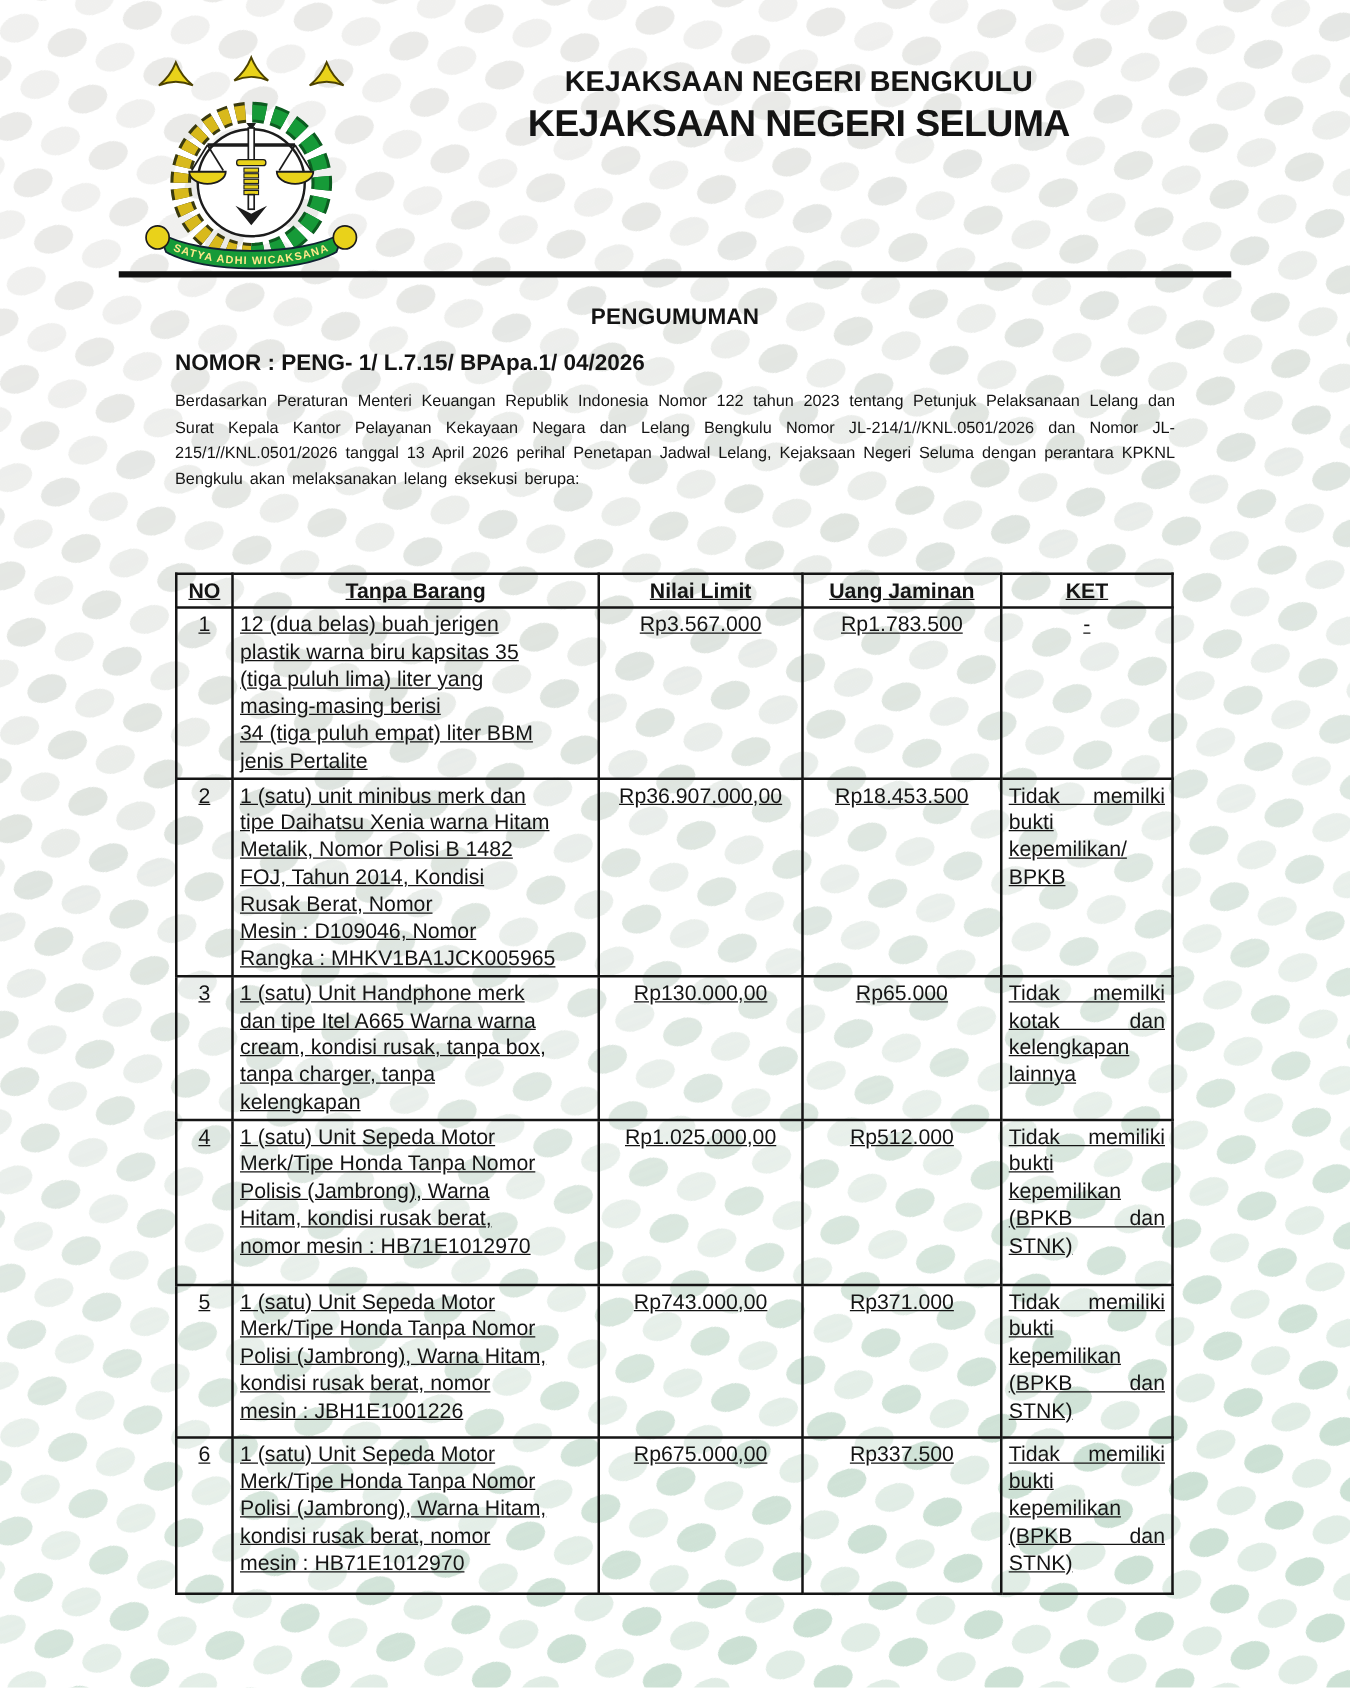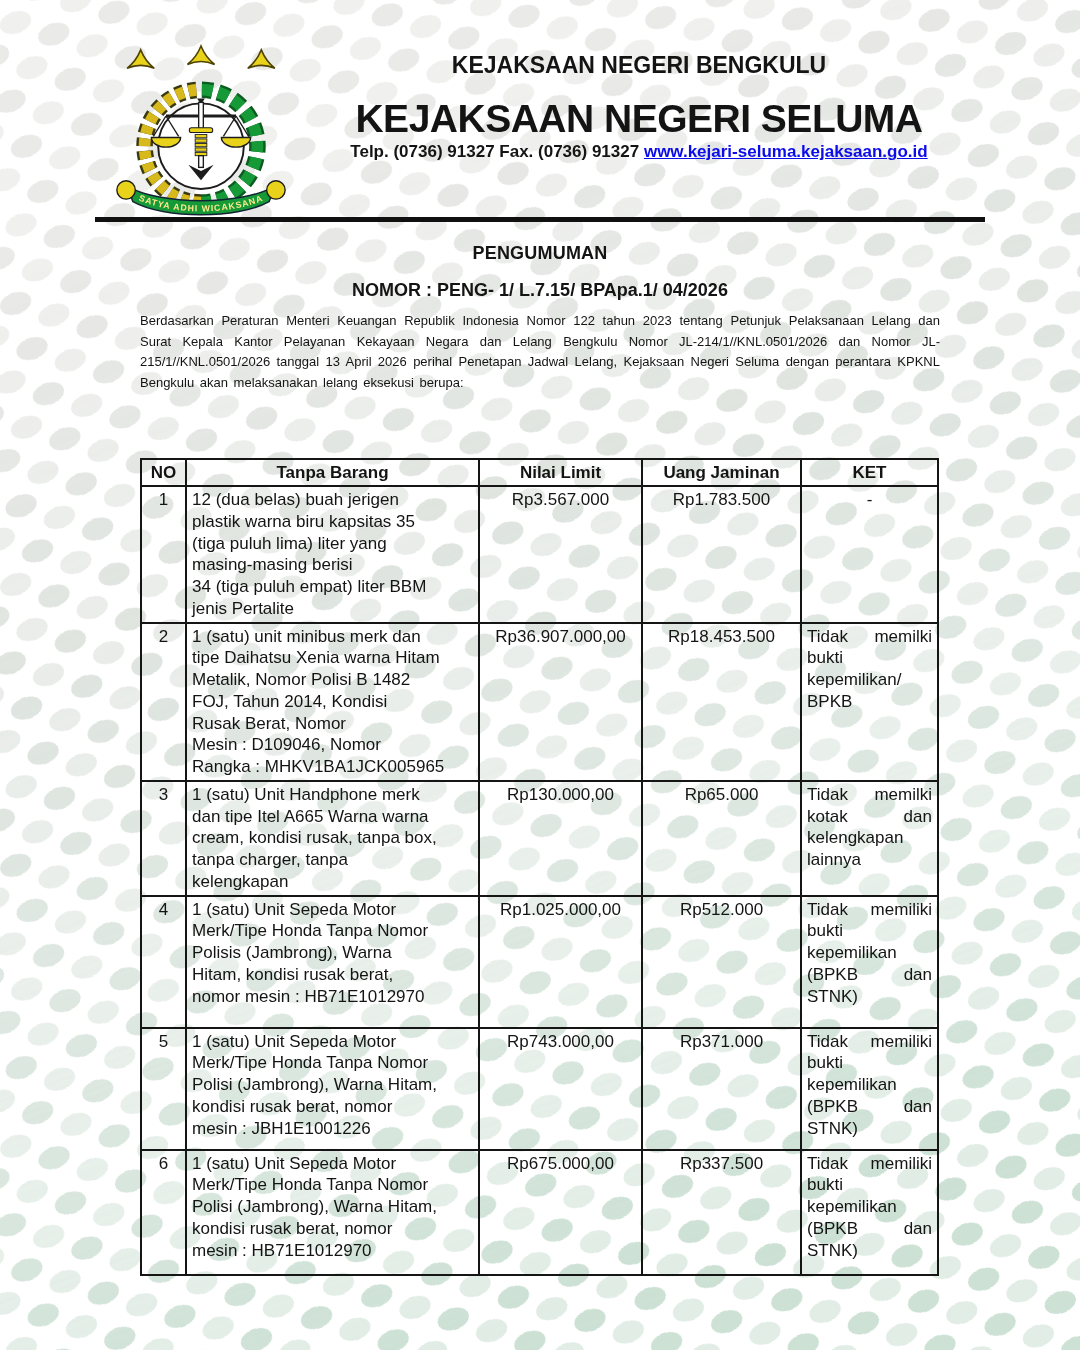--- a/index.html
+++ b/index.html
@@ -33,37 +33,37 @@
             mask-image:linear-gradient(180deg,transparent 22%,rgba(0,0,0,.45) 55%,#000 78%);
   }
   .content{position:relative;z-index:1;}
 
   
   .letterhead{position:absolute;left:95px;top:44px;width:890px;display:flex;}
   .logo-box{width:212px;height:180px;flex:0 0 auto;}
   .head-text{flex:1 1 auto;text-align:center;padding-top:6px;padding-right:14px;}
   .ht1{font-size:27px;font-weight:bold;letter-spacing:.2px;line-height:1.15;}
   .ht2{font-size:23px;font-weight:bold;line-height:1.2;margin-top:2px;}
-  .ht3{font-size:39px;font-weight:bold;letter-spacing:-.5px;line-height:1.1;margin-top:18px;white-space:nowrap;}
+  .ht3{font-size:30px;font-weight:bold;letter-spacing:-.5px;line-height:1.1;margin-top:3px;white-space:nowrap;}
   .ht-addr{font-size:17px;margin-top:6px;line-height:1.25;}
   .ht-tel{font-size:17px;font-weight:bold;margin-top:2px;}
   .ht-tel a{color:var(--link,#0b0beb);text-decoration:underline;}
   .rule{position:absolute;left:95px;top:217px;width:890px;height:5px;background:#101010;}
 
   
   .title{position:absolute;left:140px;top:243px;width:800px;text-align:center;
          font-size:18px;font-weight:bold;letter-spacing:.2px;}
-  .nomor{position:absolute;left:140px;top:280px;width:800px;text-align:center;
+  .nomor{position:absolute;left:140px;top:280px;width:800px;
          font-size:18px;font-weight:bold;}
   .para{position:absolute;left:140px;top:311px;width:800px;
         font-size:13px;line-height:1.58;text-align:justify;word-spacing:2px;}
 
   
   table.lelang{position:absolute;left:140px;top:458px;width:797px;
-        border-collapse:collapse;table-layout:fixed;font-size:17px;}
+        border-collapse:collapse;table-layout:fixed;font-size:17px;text-decoration:underline;}
   table.lelang th, table.lelang td{
         border:2px solid #151515;padding:2px 5px;vertical-align:top;
         line-height:1.28;background:transparent;}
   table.lelang th{font-weight:bold;text-align:center;height:23px;vertical-align:middle;padding:1px 2px;}
   td.c-no{text-align:center;}
   td.c-nama{white-space:pre-line;padding-left:9px;padding-top:4px;}
   td.c-nilai,td.c-jaminan{text-align:center;vertical-align:middle;}
   td.c-ket{vertical-align:middle;text-align:justify;line-height:1.45;padding:2px 4px;}
   td.c-ket.center{text-align:center;}
 </style>
@@ -122,21 +122,20 @@
           <path id="mottoPath" d="M34,160 C70,176 130,176 166,160"></path>
         </defs>
         <text font-size="9" font-weight="bold" fill="#ffe98a" letter-spacing="1" font-family="Liberation Sans, sans-serif">
           <textPath href="#mottoPath" startOffset="50%" text-anchor="middle">SATYA ADHI WICAKSANA</textPath>
         </text>
       </svg>
     </div>
     <div class="head-text">
       <div class="ht2">KEJAKSAAN NEGERI BENGKULU</div>
       <div class="ht3">KEJAKSAAN NEGERI SELUMA</div>
-      <div class="ht-tel"><span>Telp. (0736) 91327 Fax. (0736) 91327 </span><a href="#">www.kejari-seluma.kejaksaan.go.id</a></div>
     </div>
   </div>
   <div class="rule"></div>
 
   <div class="title">PENGUMUMAN</div>
   <div class="nomor">NOMOR : PENG- 1/ L.7.15/ BPApa.1/ 04/2026</div>
   <div class="para">Berdasarkan Peraturan Menteri Keuangan Republik Indonesia Nomor 122 tahun 2023 tentang Petunjuk Pelaksanaan Lelang dan Surat Kepala Kantor Pelayanan Kekayaan Negara dan Lelang Bengkulu Nomor JL-214/1//KNL.0501/2026 dan Nomor JL-215/1//KNL.0501/2026 tanggal 13 April 2026 perihal Penetapan Jadwal Lelang, Kejaksaan Negeri Seluma dengan perantara KPKNL Bengkulu akan melaksanakan lelang eksekusi berupa:</div>
 
   <table class="lelang">
     <colgroup>

